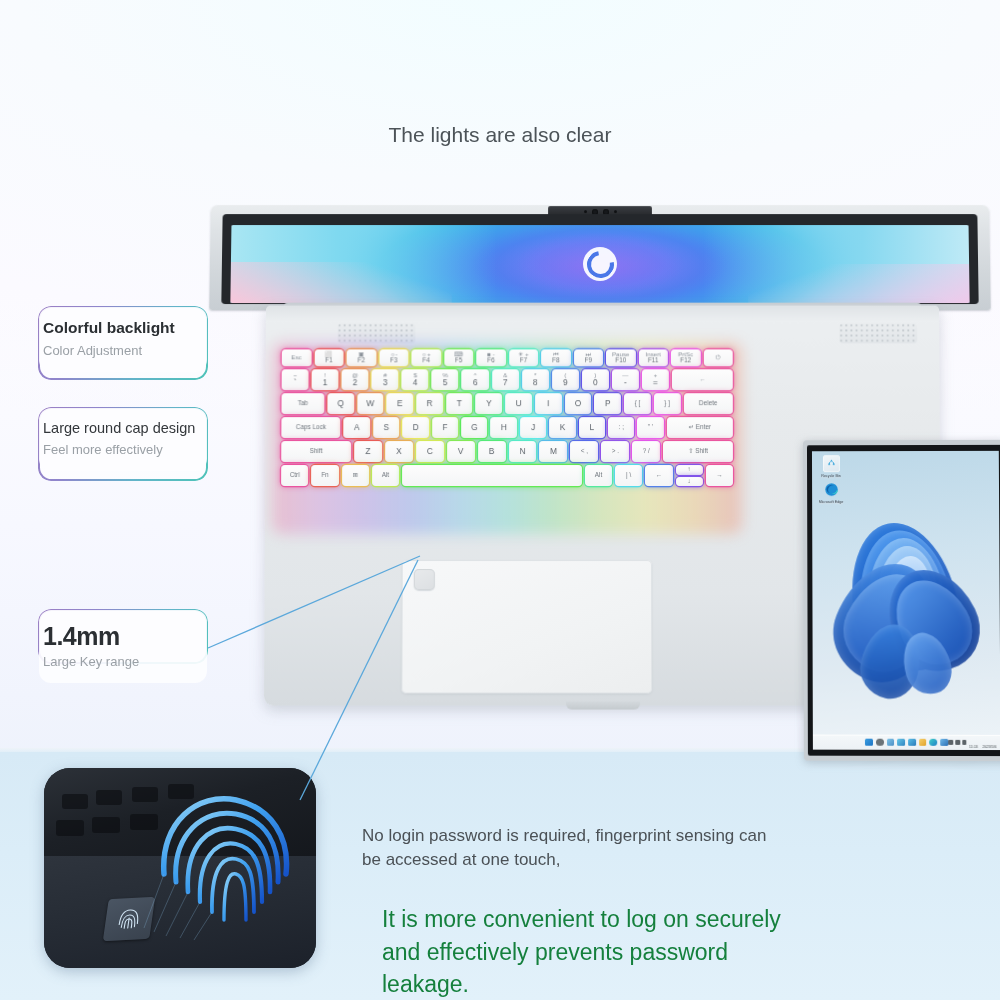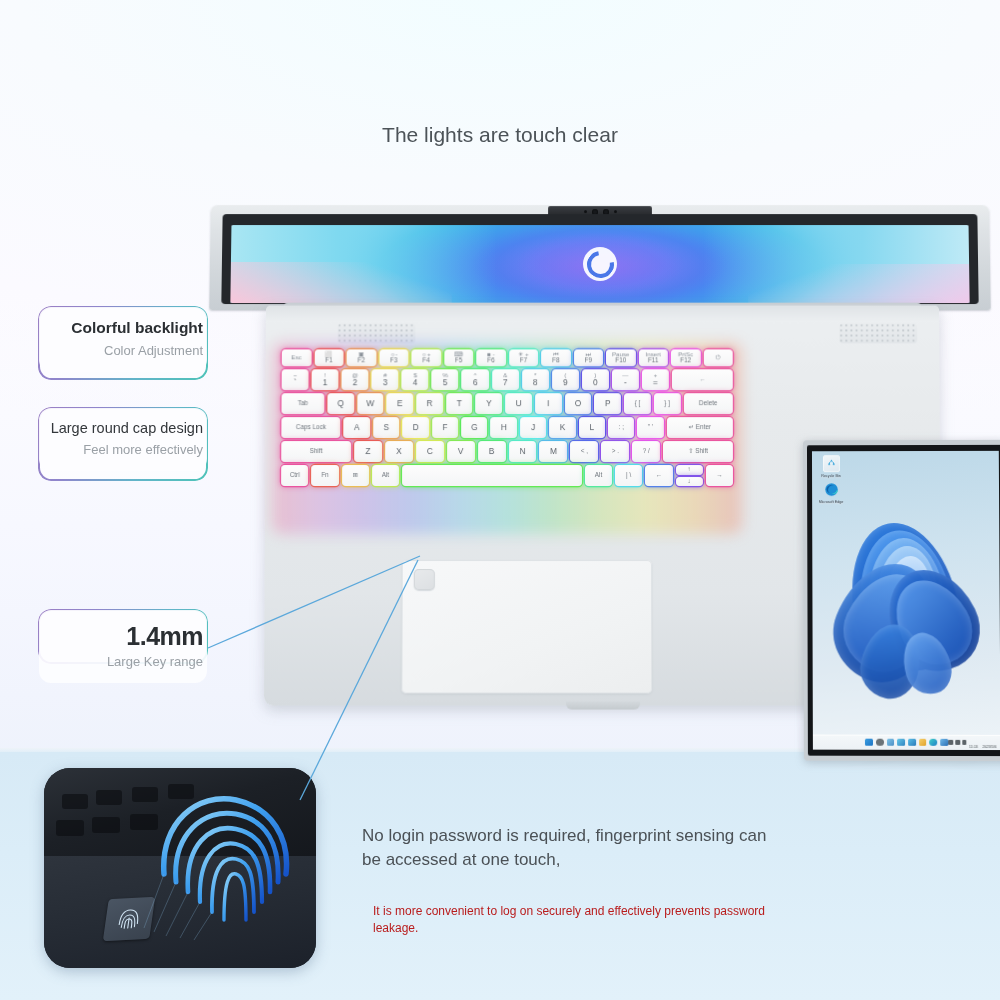--- a/index.html
+++ b/index.html
@@ -48,21 +48,21 @@
   }
   .callout::before{
     content:"";position:absolute;inset:0;border-radius:13px;padding:1.6px;
     background:linear-gradient(120deg,#9b7fc4 0%,#8f86cc 30%,#62b4c9 65%,#4ec3b8 100%);
     -webkit-mask:linear-gradient(#000 0 0) content-box,linear-gradient(#000 0 0);
     -webkit-mask-composite:xor;mask-composite:exclude;
     pointer-events:none;
   }
   .callout .inner{
     position:relative;border-radius:12px;background:rgba(253,253,255,.92);
-    text-align:right;padding:12px 4px 14px;
+    text-align:left;padding:12px 4px 14px;
   }
   .c-main{font-size:15.5px;color:#2b2f33;font-weight:bold;white-space:nowrap;}
   .c-sub{font-size:13px;color:#9aa0a6;margin-top:6px;white-space:nowrap;}
   #callout-0{top:306px;height:74px;}
   #callout-1{top:407px;height:74px;}
   #callout-2{top:508px;height:74px;}
   #callout-3{top:609px;height:55px;}
   #callout-1 .c-main{font-size:14.5px;font-weight:normal;color:#33373b;}
   #callout-1 .c-sub{font-size:13px;}
   #callout-2 .c-main{font-size:14.5px;font-weight:normal;color:#33373b;}
@@ -269,21 +269,21 @@
 </head>
 <body>
 
 <div id="page">
 
   <div class="bg-top"></div>
   <div class="bg-top-sheen"></div>
   <div class="bg-bottom-edge"></div>
   <div class="bg-bottom"></div>
 
-  <div class="subtitle">The lights are touch clear</div>
+  <div class="subtitle">The lights are also clear</div>
 
   <div class="callout" id="callout-0">
     <div class="inner">
       <div class="c-main">Colorful backlight</div>
       <div class="c-sub">Color Adjustment</div>
     </div>
   </div>
   <div class="callout" id="callout-1">
     <div class="inner">
       <div class="c-main">Large round cap design</div>
@@ -714,20 +714,20 @@
         <path d="M24 92 L4 146"></path>
           <path d="M36 100 L14 150"></path>
           <path d="M48 110 L26 154"></path>
         <path d="M60 120 L40 156"></path>
           <path d="M72 130 L54 158"></path>
       </g>
     </svg>
   </div>
 
   <div style="position:absolute;left:362px;top:824px;width:420px;font-size:17px;line-height:1.42;color:#4b5156;">No login password is required, fingerprint sensing can be accessed at one touch,</div>
-  <div style="position:absolute;left:373px;top:903px;width:400px;font-size:12px;line-height:1.42;color:#b91c1c;">It is more convenient to log on securely and effectively prevents password leakage.</div>
+  <div style="position:absolute;left:382px;top:903px;width:400px;font-size:23px;line-height:1.42;color:#15803d;">It is more convenient to log on securely and effectively prevents password leakage.</div>
 
   <svg class="leaders" viewBox="0 0 1000 1000">
     <line x1="208" y1="648" x2="420" y2="556" stroke="#5ba8db" stroke-width="1.3"></line>
     <line x1="300" y1="800" x2="418" y2="560" stroke="#5ba8db" stroke-width="1.3"></line>
   </svg>
 
 </div>
 
 </body></html>

